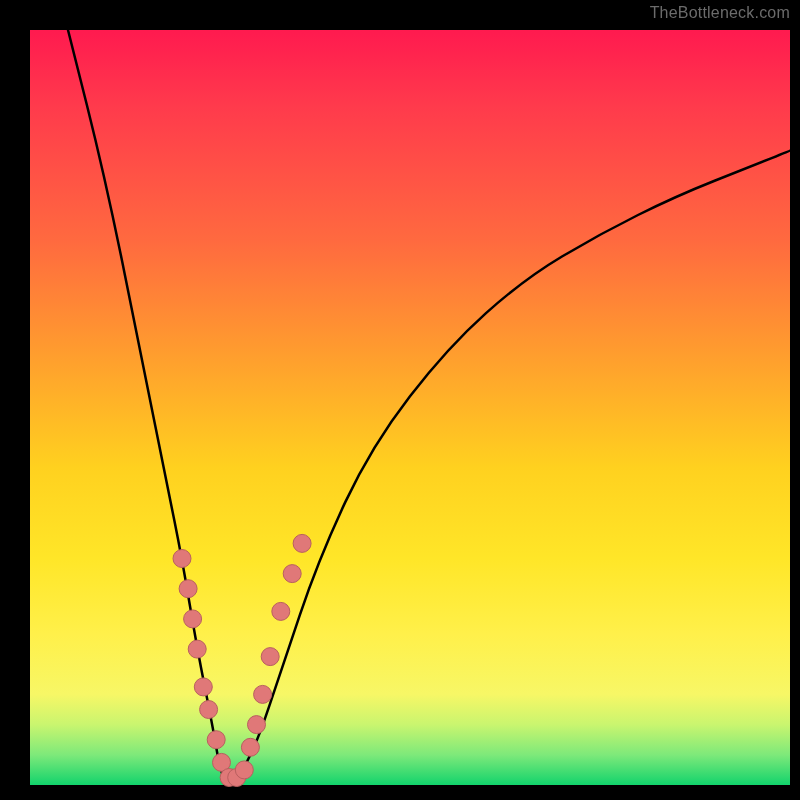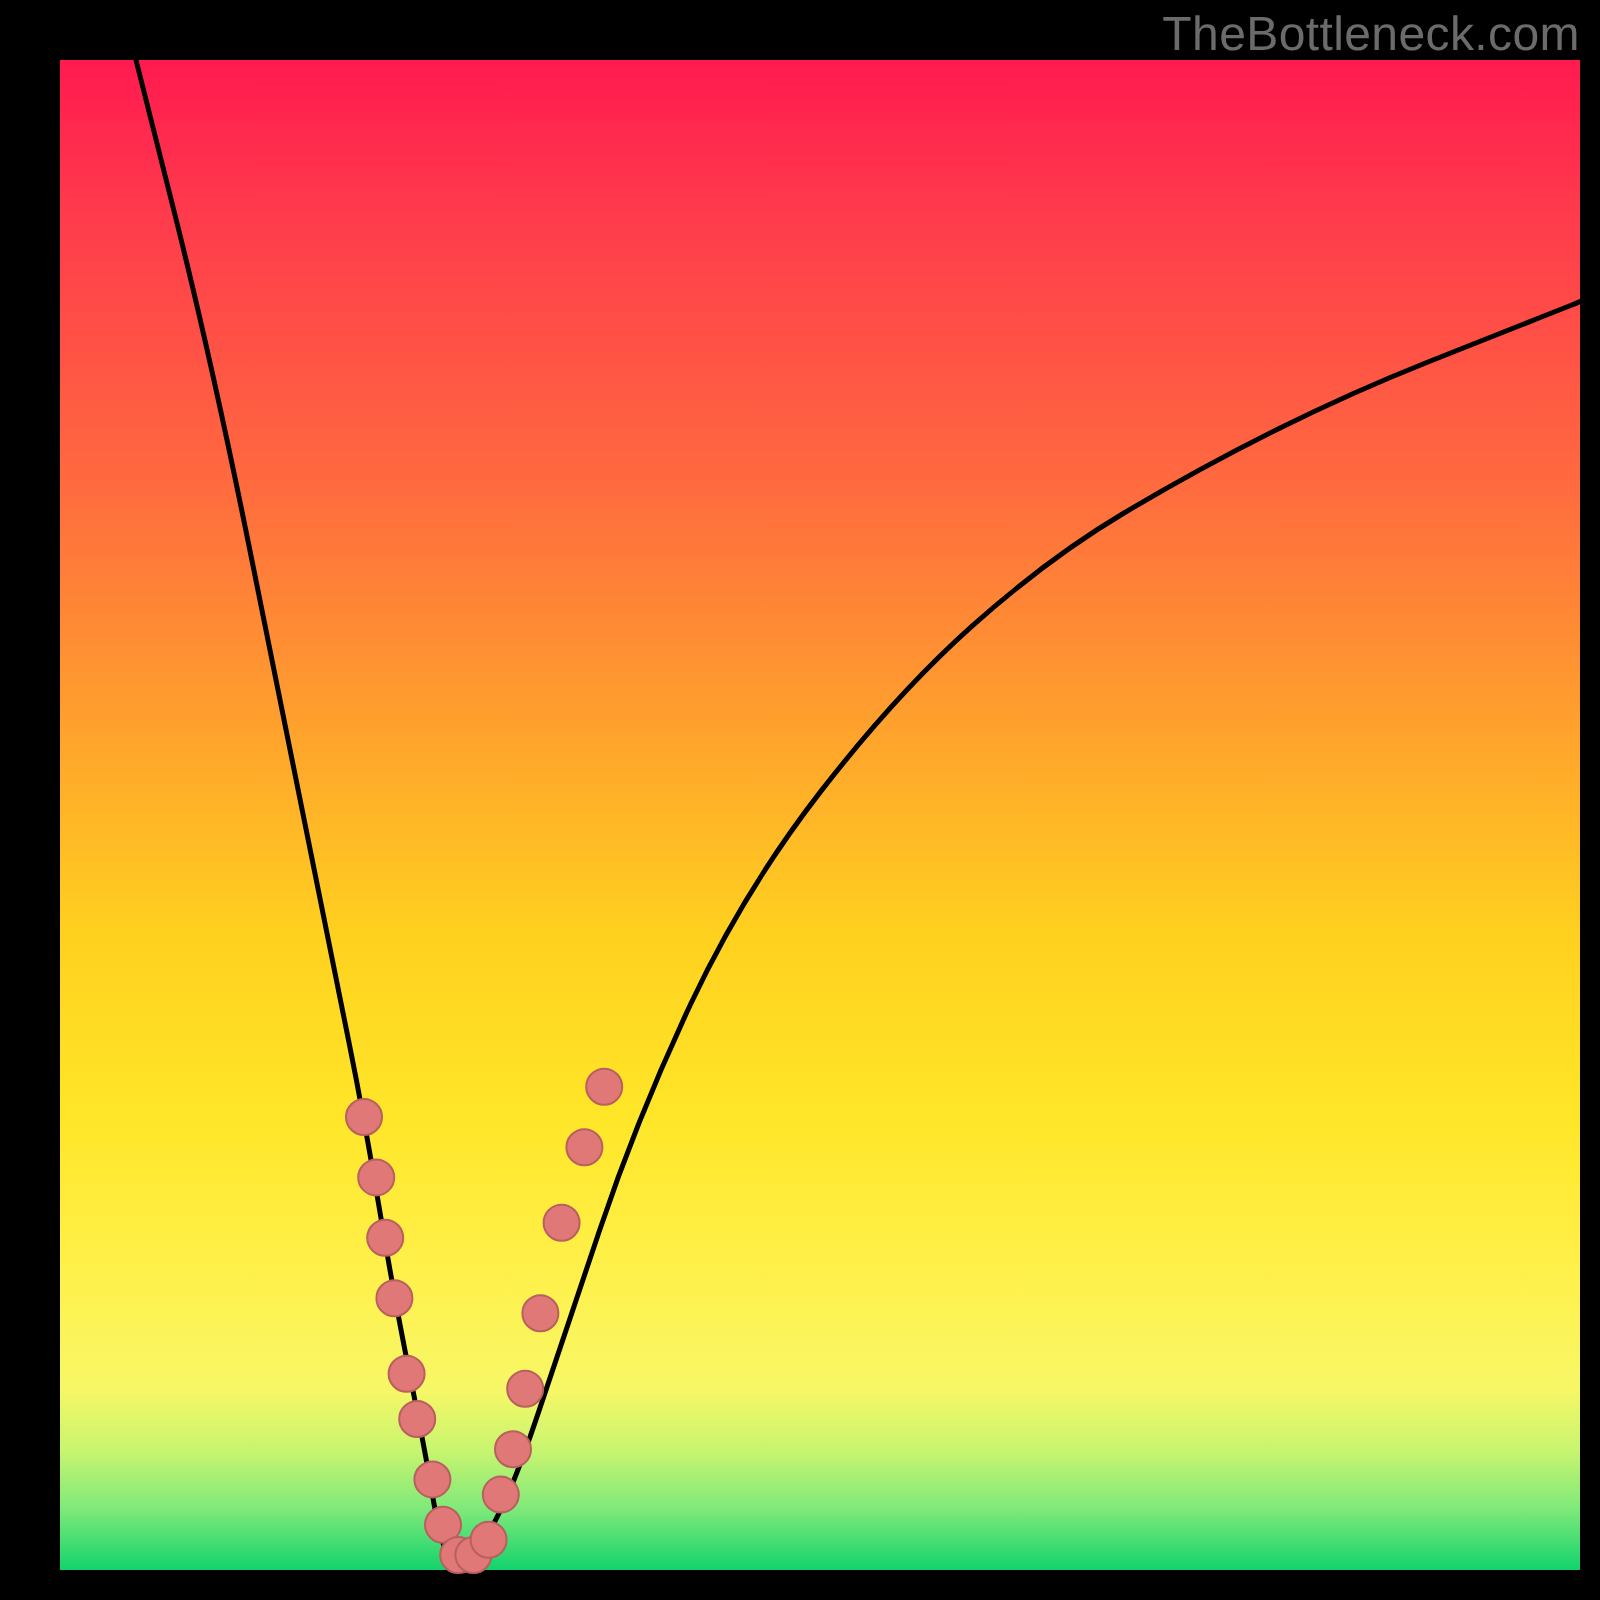--- a/index.html
+++ b/index.html
@@ -36,21 +36,21 @@
       #c9f56f 92%,
       #7ee97a 96%,
       #12d36c 100%
     );
   }
   .watermark {
     position: absolute;
     top: 4px;
     right: 10px;
     color: #6b6b6b;
-    font-size: 24px;
+    font-size: 16px;
     letter-spacing: 0.2px;
     user-select: none;
   }
   svg.curve {
     position: absolute;
     left: 0;
     top: 0;
     width: 760px;
     height: 755px;
     overflow: visible;

